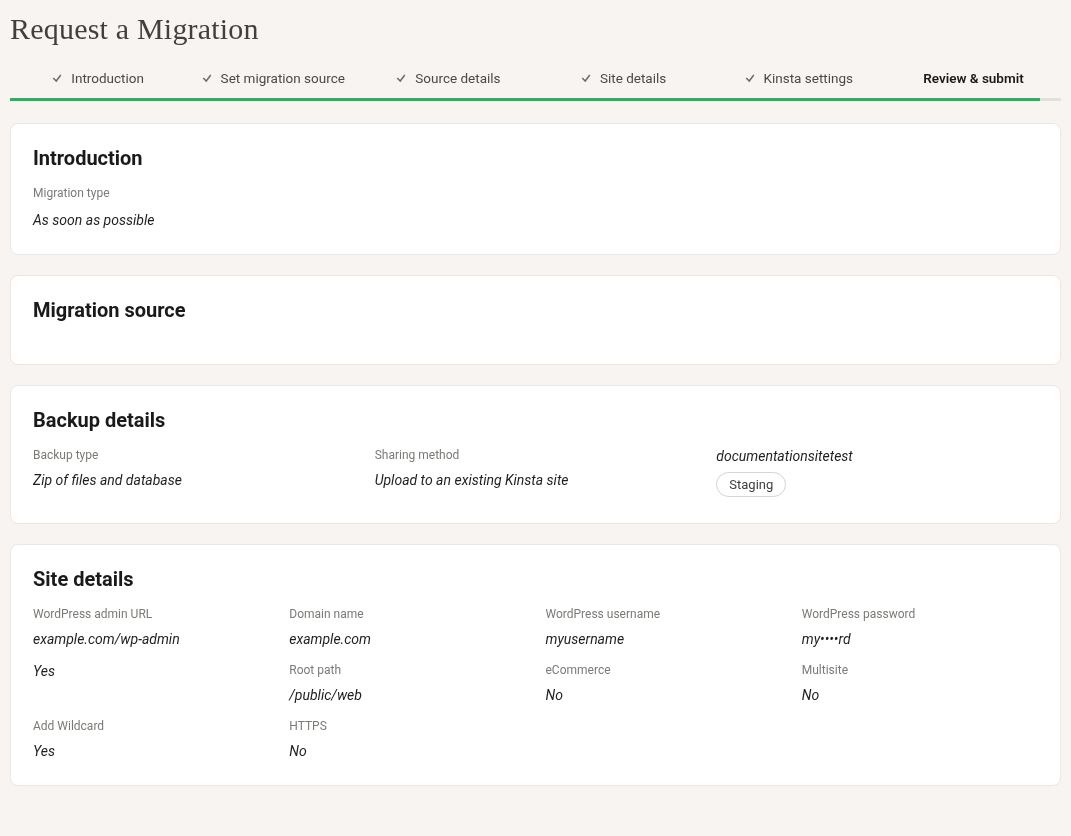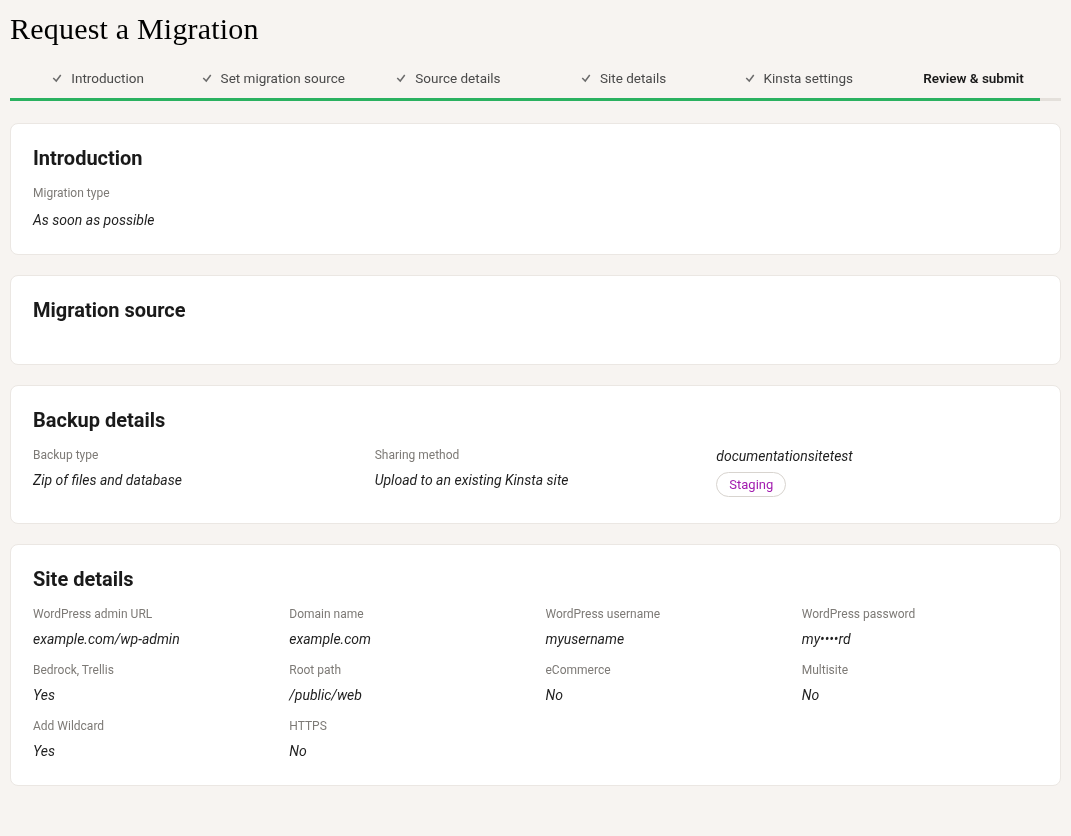--- a/index.html
+++ b/index.html
@@ -7,21 +7,21 @@
   body {
     background: #f7f4f1;
     font-family: -apple-system, BlinkMacSystemFont, "Segoe UI", Roboto, Helvetica, Arial, sans-serif;
     color: #1f1f1f;
     padding: 12px 10px 30px 10px;
   }
   .page-title {
     font-family: Georgia, "Times New Roman", serif;
     font-size: 30px;
     font-weight: 400;
-    color: #000000;
+    color: #404040;
     margin-bottom: 18px;
     letter-spacing: 0.2px;
   }
   .stepper {
     display: flex;
     width: 100%;
     margin-bottom: 2px;
   }
   .step {
     flex: 1;
@@ -93,21 +93,21 @@
     row-gap: 16px;
   }
   .cell .field-label { margin-bottom: 10px; }
   .cell .field-value { margin-bottom: 0; }
   .pill {
     display: inline-block;
     border: 1px solid #d8d4cf;
     border-radius: 999px;
     padding: 4px 12px;
     font-size: 13px;
-    color: #a21caf;
+    color: #404040;
     margin-top: 8px;
     background: #fff;
   }
 </style>
 </head>
 <body>
 
 <h1 class="page-title">Request a Migration</h1>
 
 <div class="stepper">
@@ -191,21 +191,20 @@
     <div class="cell">
       <div class="field-label">WordPress username</div>
       <div class="field-value">myusername</div>
     </div>
     <div class="cell">
       <div class="field-label">WordPress password</div>
       <div class="field-value">my••••rd</div>
     </div>
 
     <div class="cell">
-      <div class="field-label">Bedrock, Trellis</div>
       <div class="field-value">Yes</div>
     </div>
     <div class="cell">
       <div class="field-label">Root path</div>
       <div class="field-value">/public/web</div>
     </div>
     <div class="cell">
       <div class="field-label">eCommerce</div>
       <div class="field-value">No</div>
     </div>

